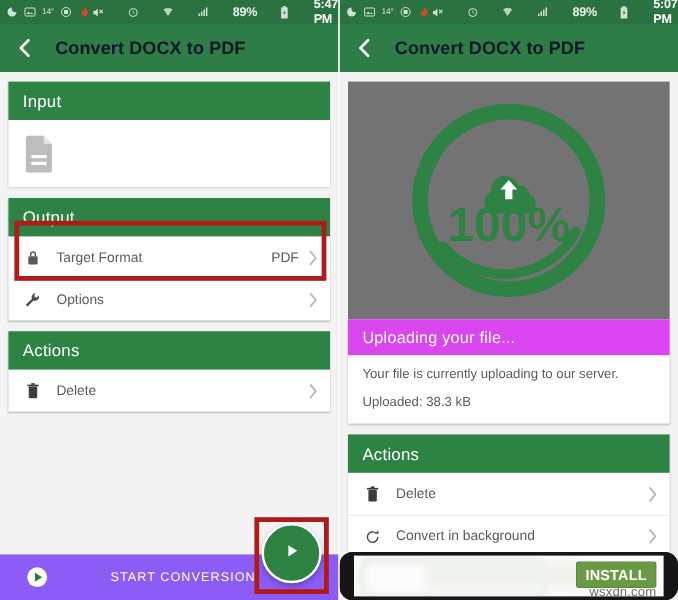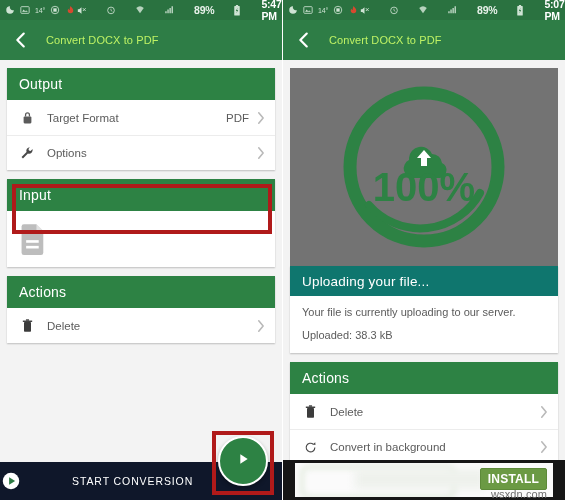--- a/index.html
+++ b/index.html
@@ -50,23 +50,23 @@
   .appbar {
     height: 40px;
     background: #2e7d46;
     display: flex;
     align-items: center;
     padding: 0 10px;
     box-sizing: border-box;
   }
   .back-ico { width: 22px; height: 22px; flex: 0 0 auto; }
   .appbar-title {
-    color: #bef264;
-    font-size: 11px;
-    font-weight: normal;
+    color: #0f172a;
+    font-size: 15px;
+    font-weight: bold;
     margin-left: 14px;
     letter-spacing: 0.1px;
     white-space: nowrap;
   }
 
   
   .content {
     position: relative;
     background: #f3f3f3;
     height: 440px;
@@ -129,24 +129,24 @@
     position: relative;
     height: 34px;
   }
 
   
   .bottombar {
     position: absolute;
     left: 0; bottom: 0;
     width: 282px;
     height: 38px;
-    background: #0f172a;
-    display: flex;
-    align-items: center;
-    padding-left: 2px;
+    background: #8b5cf6;
+    display: flex;
+    align-items: center;
+    padding-left: 22px;
     box-sizing: border-box;
   }
   .bb-ico { width: 18px; height: 18px; flex: 0 0 18px; }
   .bb-label {
     color: #ffffff;
     font-size: 10.5px;
     letter-spacing: 0.9px;
     margin-left: 52px;
     font-weight: normal;
   }
@@ -180,21 +180,21 @@
 
   
   .progress-wrap {
     height: 198px;
     display: flex;
     align-items: center;
     justify-content: center;
     background: #737373;
   }
   .purple-head {
-    background: #0f766e;
+    background: #d946ef;
     height: 30px;
     display: flex;
     align-items: center;
     padding-left: 12px;
     box-sizing: border-box;
   }
   .purple-head-title {
     color: #ffffff;
     font-size: 13.5px;
     letter-spacing: 0.2px;
@@ -211,20 +211,21 @@
   .adbanner {
     position: absolute;
     left: 0; bottom: 0;
     width: 282px;
     height: 40px;
     background: #161616;
     display: flex;
     align-items: center;
     z-index: 7;
     overflow: hidden;
+    border-radius: 11px;
   }
   .ad-side { width: 12px; height: 40px; background: #161616; flex: 0 0 12px; }
   .ad-inner {
     flex: 1;
     height: 34px;
     background: #fbfbfb;
     position: relative;
     display: flex;
     align-items: center;
     overflow: hidden;
@@ -347,67 +348,67 @@
             <path fill="none" stroke="#ffffff" stroke-width="2.4" stroke-linecap="round" stroke-linejoin="round" d="M15 5l-7 7 7 7"></path>
           </svg>
       </span>
       <span class="appbar-title">Convert DOCX to PDF</span>
     </div>
 
     <div class="content">
 
       <div class="card">
         <div class="card-head">
-          <span class="card-head-title">Output</span>
-        </div>
-        <div class="row">
-          <span class="row-ico">
-            <svg width="11" height="14" viewBox="0 0 14 18">
-                <rect x="2" y="7" width="10" height="9" rx="1.4" fill="#5b5b5b"></rect>
-                <path d="M4.5 7V5a2.5 2.5 0 015 0v2" fill="none" stroke="#5b5b5b" stroke-width="1.6"></path>
-              </svg>
-          </span>
-          <span class="row-label">Target Format</span>
-          <span class="row-value">PDF</span>
-          <span class="chev">
-            <svg width="9" height="14" viewBox="0 0 10 16">
-                <path fill="none" stroke="#b9b9b9" stroke-width="1.8" stroke-linecap="round" stroke-linejoin="round" d="M3 2l5 6-5 6"></path>
-              </svg>
-          </span>
-        </div>
-        <div class="row">
-          <span class="row-ico">
-            <svg width="14" height="14" viewBox="0 0 18 18">
-                <path fill="#4a4a4a" d="M12.6 1.6a4.6 4.6 0 00-4.2 6.2L2 14.2 3.8 16l6.4-6.4a4.6 4.6 0 005.9-5.6l-2.5 2.5-2.1-.6-.6-2.1z"></path>
-              </svg>
-          </span>
-          <span class="row-label">Options</span>
-          <span class="row-value"></span>
-          <span class="chev">
-            <svg width="9" height="14" viewBox="0 0 10 16">
-                <path fill="none" stroke="#b9b9b9" stroke-width="1.8" stroke-linecap="round" stroke-linejoin="round" d="M3 2l5 6-5 6"></path>
-              </svg>
-          </span>
-        </div>
-      </div>
-
-      <div class="card">
-        <div class="card-head">
           <span class="card-head-title">Input</span>
         </div>
         <div class="file-row">
           <span class="file-ico">
             <svg width="28" height="32" viewBox="0 0 24 28">
                 <path fill="#bdbdbd" d="M4 1h11l6 6v19a2 2 0 01-2 2H4a2 2 0 01-2-2V3a2 2 0 012-2z"></path>
                 <path fill="#ffffff" d="M15 1l6 6h-6z" opacity="0.55"></path>
                 <rect x="6" y="15" width="11" height="2.3" fill="#ffffff"></rect>
                 <rect x="6" y="20" width="11" height="2.3" fill="#ffffff"></rect>
               </svg>
           </span>
           <span class="file-name-blur"></span>
+        </div>
+      </div>
+
+      <div class="card">
+        <div class="card-head">
+          <span class="card-head-title">Output</span>
+        </div>
+        <div class="row">
+          <span class="row-ico">
+            <svg width="11" height="14" viewBox="0 0 14 18">
+                <rect x="2" y="7" width="10" height="9" rx="1.4" fill="#5b5b5b"></rect>
+                <path d="M4.5 7V5a2.5 2.5 0 015 0v2" fill="none" stroke="#5b5b5b" stroke-width="1.6"></path>
+              </svg>
+          </span>
+          <span class="row-label">Target Format</span>
+          <span class="row-value">PDF</span>
+          <span class="chev">
+            <svg width="9" height="14" viewBox="0 0 10 16">
+                <path fill="none" stroke="#b9b9b9" stroke-width="1.8" stroke-linecap="round" stroke-linejoin="round" d="M3 2l5 6-5 6"></path>
+              </svg>
+          </span>
+        </div>
+        <div class="row">
+          <span class="row-ico">
+            <svg width="14" height="14" viewBox="0 0 18 18">
+                <path fill="#4a4a4a" d="M12.6 1.6a4.6 4.6 0 00-4.2 6.2L2 14.2 3.8 16l6.4-6.4a4.6 4.6 0 005.9-5.6l-2.5 2.5-2.1-.6-.6-2.1z"></path>
+              </svg>
+          </span>
+          <span class="row-label">Options</span>
+          <span class="row-value"></span>
+          <span class="chev">
+            <svg width="9" height="14" viewBox="0 0 10 16">
+                <path fill="none" stroke="#b9b9b9" stroke-width="1.8" stroke-linecap="round" stroke-linejoin="round" d="M3 2l5 6-5 6"></path>
+              </svg>
+          </span>
         </div>
       </div>
 
       <div class="card">
         <div class="card-head">
           <span class="card-head-title">Actions</span>
         </div>
         <div class="row">
           <span class="row-ico">
             <svg width="11" height="14" viewBox="0 0 14 18">

